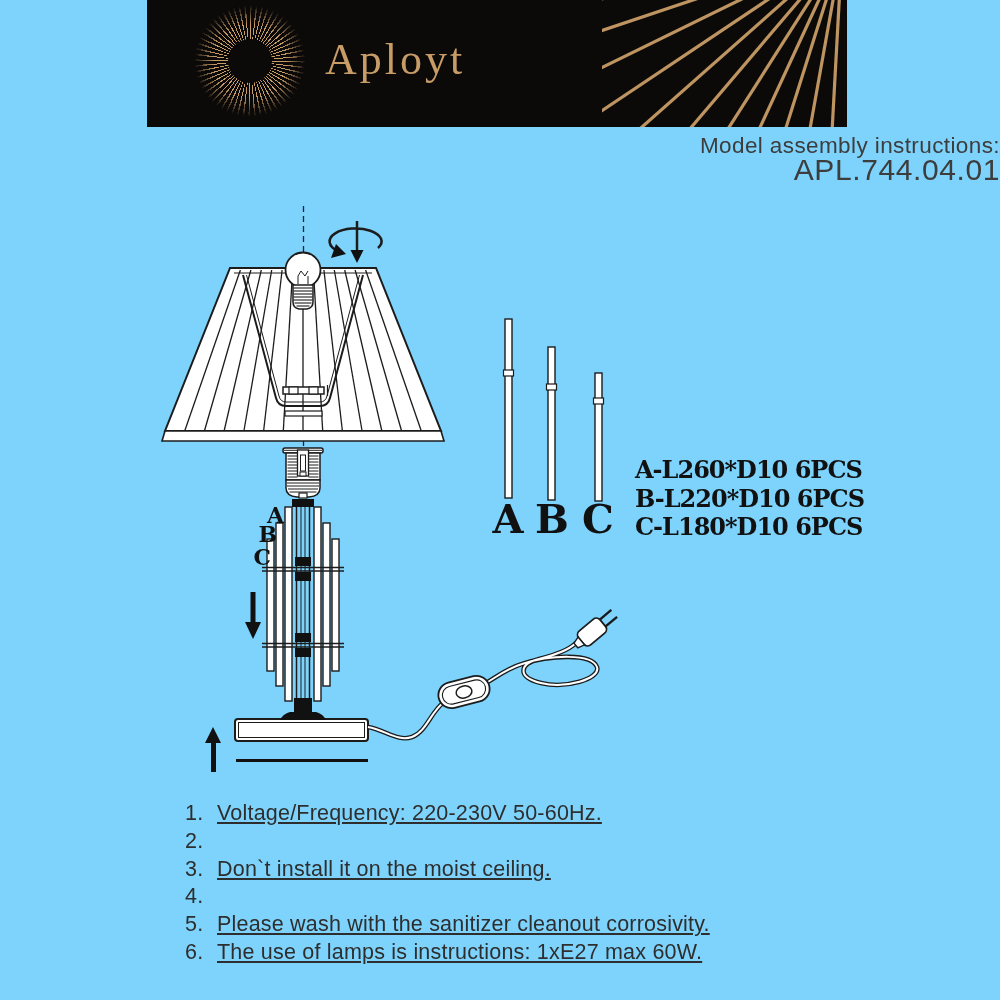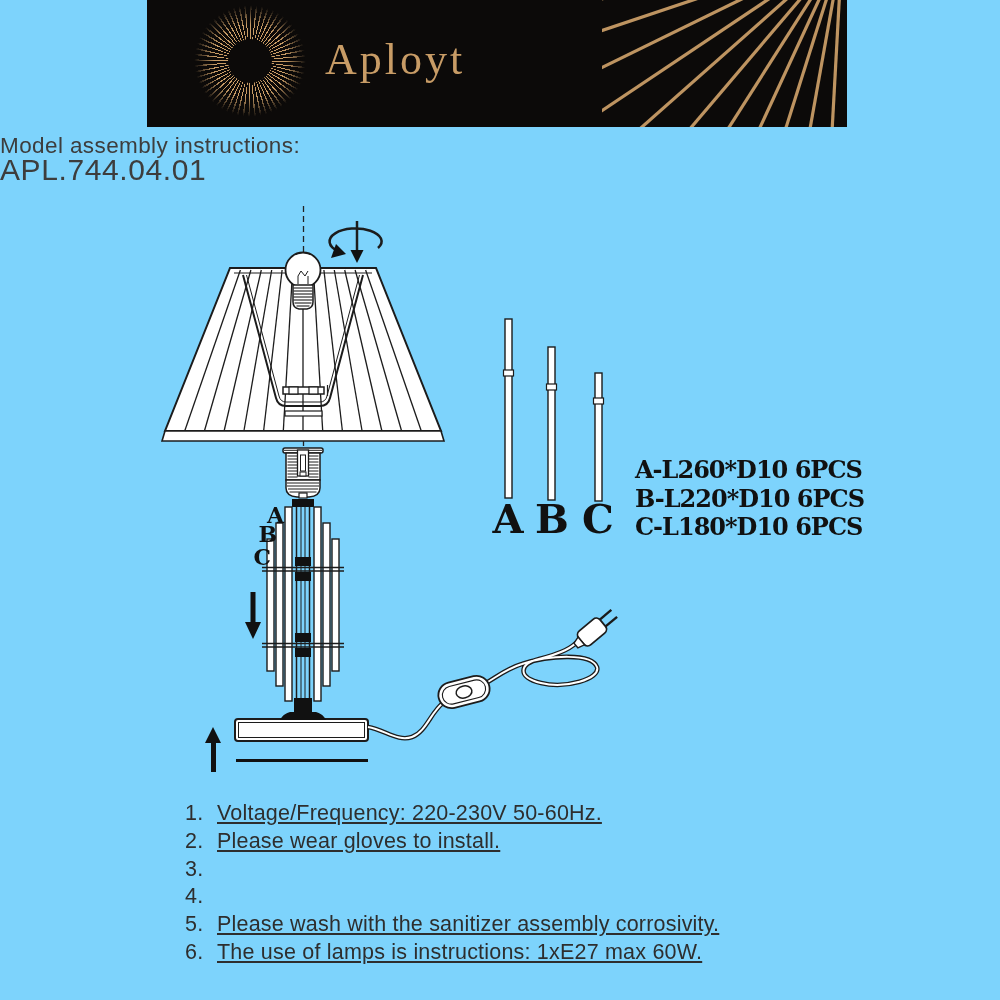--- a/index.html
+++ b/index.html
@@ -9,21 +9,21 @@
   #banner{position:absolute;left:147px;top:0;width:700px;height:127px;background:#0c0a09;overflow:hidden;}
   #sunburst{position:absolute;left:45px;top:3px;width:116px;height:116px;border-radius:50%;
     background:
       radial-gradient(circle closest-side, rgba(12,10,9,0) 0 62%, #0c0a09 96%),
       repeating-conic-gradient(#c89c66 0deg 1.7deg, rgba(12,10,9,0) 1.7deg 6deg);}
   #sunhole{position:absolute;left:81px;top:39px;width:44px;height:44px;border-radius:50%;background:#0c0a09;}
   #brand{position:absolute;left:178px;top:34px;font-size:44px;font-weight:400;color:#c89c66;
          letter-spacing:3px;font-family:"Liberation Serif",serif;}
   #corner-rays{position:absolute;right:0;top:0;}
   
-  #title{position:absolute;left:0;top:133px;width:1000px;text-align:left;color:#3d3d3d;}
+  #title{position:absolute;left:0;top:133px;width:1000px;text-align:right;color:#3d3d3d;}
   #title .l1{font-size:22.5px;line-height:25px;letter-spacing:.4px;font-weight:500;}
   #title .l2{font-size:30px;line-height:24px;letter-spacing:.6px;font-weight:500;}
   
   #diagram{position:absolute;left:0;top:200px;}
   .ln{stroke:#1c1c1c;fill:none;}
   .wfill{fill:#ffffff;stroke:#1c1c1c;}
   .blk{fill:#111111;stroke:none;}
   .lbl{font-family:"DejaVu Serif",serif;font-weight:bold;fill:#111;}
   .spec{font-family:"DejaVu Serif",serif;font-weight:bold;fill:#111;font-size:24px;letter-spacing:-1px;}
   
@@ -255,31 +255,31 @@
     <text class="spec" x="635" y="535">C-L180*D10 6PCS</text>
   </svg>
 
   <div id="instructions">
     <div class="irow">
       <span class="inum">1.</span>
       <span class="itext">Voltage/Frequency: 220-230V 50-60Hz.</span>
     </div>
     <div class="irow">
       <span class="inum">2.</span>
-      <span class="itext">Please wear gloves to install.</span>
     </div>
     <div class="irow">
       <span class="inum">3.</span>
+      <span class="itext">Don`t install it on the moist ceiling.</span>
     </div>
     <div class="irow">
       <span class="inum">4.</span>
     </div>
     <div class="irow">
       <span class="inum">5.</span>
-      <span class="itext">Please wash with the sanitizer assembly corrosivity.</span>
+      <span class="itext">Please wash with the sanitizer cleanout corrosivity.</span>
     </div>
     <div class="irow">
       <span class="inum">6.</span>
       <span class="itext">The use of lamps is instructions: 1xE27 max 60W.</span>
     </div>
   </div>
 
 </div>
 
 </body></html>

